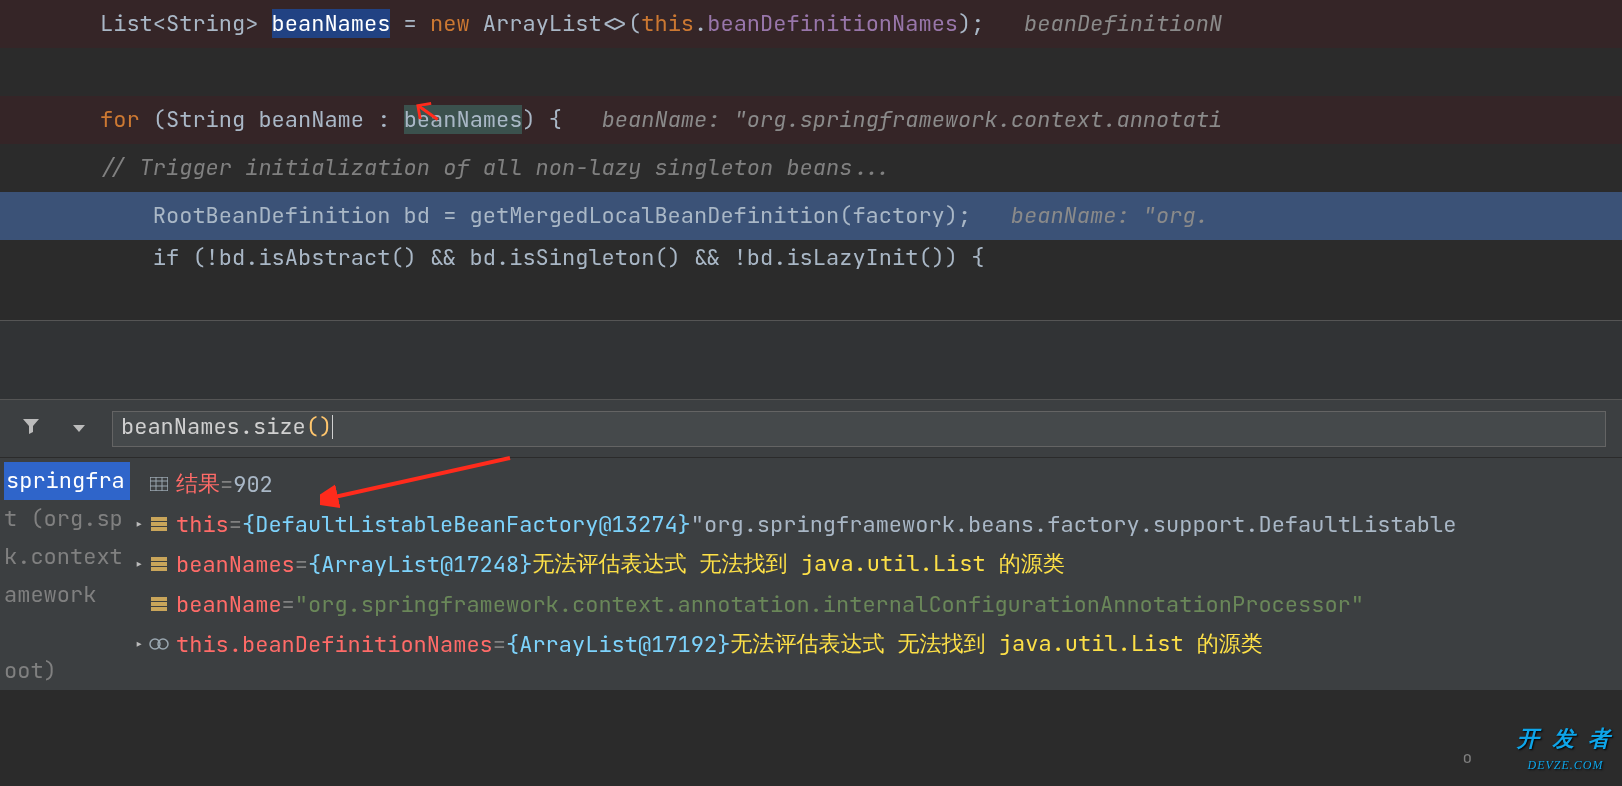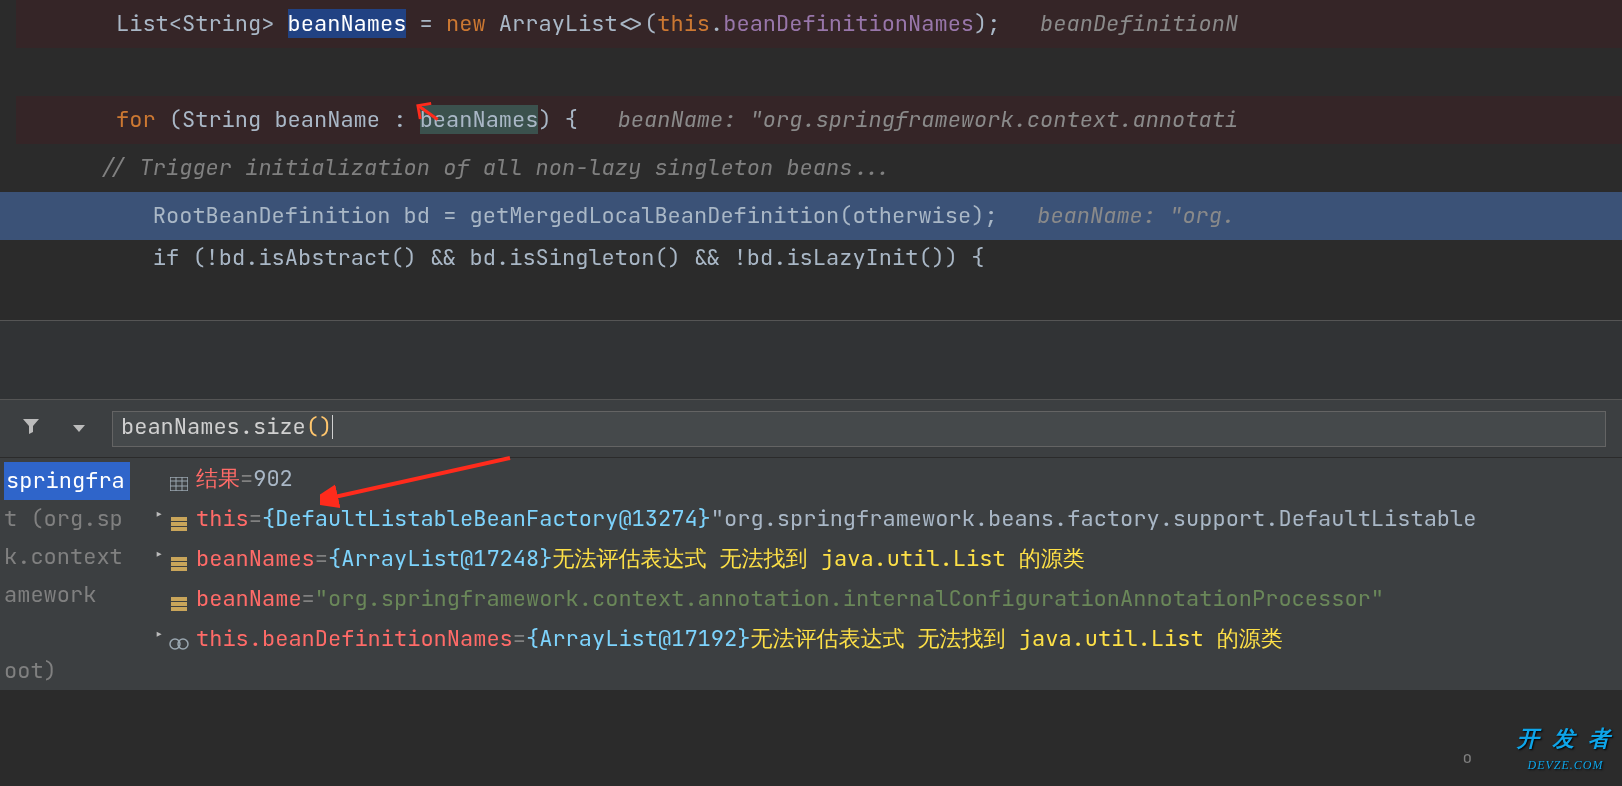--- a/index.html
+++ b/index.html
@@ -8,21 +8,21 @@
     font-family:"JetBrains Mono","Consolas","Menlo",monospace;
     font-size:22px;
     color:#a9b7c6;
     width:1622px;
     height:786px;
     overflow:hidden;
     position:relative;
   }
   .editor { position:relative; height:320px; overflow:hidden; }
   .line { white-space:pre; padding-left:100px; height:48px; line-height:48px; position:relative; }
-  .line.bg-red  { background:rgba(60,33,37,0.6);margin-left:16px; }
+  .line.bg-red  { background:rgba(60,33,37,0.6); }
   .line.bg-blue { background:#3b5277; }
   .comment { color:#808080; font-style:italic; }
   .kw   { color:#cc7832; }
   .ok   { color:#a9b7c6; }
   .new  { color:#cc7832; }
   .this { color:#cc7832; }
   .field{ color:#9876aa; }
   .hint { color:#8a8a8a; font-style:italic; }
   .hl-blue { background:#214283; color:#ffffff; border-radius:0; }
   .hl-green{ background:#3b514d; }
@@ -39,21 +39,21 @@
     flex:1; height:36px; background:#45494b; border:1px solid #646464;
     color:#d0d0d0; font-family:inherit; font-size:22px; padding:0 8px;
   }
   .expr-input .paren { color:#ffc66d; }
   .caret { display:inline-block; width:1px; height:24px; background:#d0d0d0; vertical-align:middle; }
 
   .dbg-body { display:flex; }
   .frames { width:130px; color:#808080; padding:4px 0 0 4px; line-height:38px; overflow:hidden; }
   .frames .active { background:#2f65ca; color:#ffffff; padding-left:2px; }
   .vars { flex:1; padding-top:6px; }
-  .vrow { display:flex; height:40px; padding-left:20px; white-space:nowrap; }
+  .vrow { display:flex; align-items:center; height:40px; white-space:nowrap; }
   .chev { width:18px; color:#bbbbbb; text-align:center; font-size:16px; }
   .vic  { width:22px; display:inline-flex; justify-content:center; align-items:center; margin-right:6px; }
   .vic svg { display:block; }
   .vn-result { color:#ff6b68; }
   .vn-this   { color:#ff6b68; }
   .vn-var    { color:#ff6b68; }
   .eq  { color:#808080; }
   .vval-grey { color:#7dd3fc; }
   .vval-str  { color:#a9b7c6; }
   .vval-err  { color:#fde047; }
@@ -69,21 +69,21 @@
   .watermark .l2 { font-size:12px; letter-spacing:1px;text-align:center; }
 </style>
 </head>
 <body>
 
 <div class="editor">
   <div class="line bg-red"><span class="ok">List&lt;String&gt; </span><span class="hl-blue">beanNames</span><span class="ok"> = </span><span class="new">new</span><span class="ok"> ArrayList&lt;&gt;(</span><span class="this">this</span><span class="ok">.</span><span class="field">beanDefinitionNames</span><span class="ok">);</span><span class="hint">   beanDefinitionN</span></div>
   <div class="line"></div>
   <div class="line bg-red"><span class="kw">for </span><span class="ok">(String beanName : </span><span class="hl-green">beanNames</span><span class="ok">) {</span><span class="hint">   beanName: "org.springframework.context.annotati</span></div>
   <div class="line"><span class="comment">// Trigger initialization of all non-lazy singleton beans...</span></div>
-  <div class="line bg-blue"><span class="ok">    RootBeanDefinition bd = getMergedLocalBeanDefinition(otherwise);</span><span class="hint">   beanName: "org.</span></div>
+  <div class="line bg-blue"><span class="ok">    RootBeanDefinition bd = getMergedLocalBeanDefinition(factory);</span><span class="hint">   beanName: "org.</span></div>
   <div class="line" style="height:36px;line-height:36px"><span class="ok">    if (!bd.isAbstract() &amp;&amp; bd.isSingleton() &amp;&amp; !bd.isLazyInit()) {</span></div>
 
   <div class="arrow a1">↖</div>
 </div>
 
 <div class="gap"></div>
 
 <div class="debug">
   <div class="dbg-tool">
     <span class="icon">

